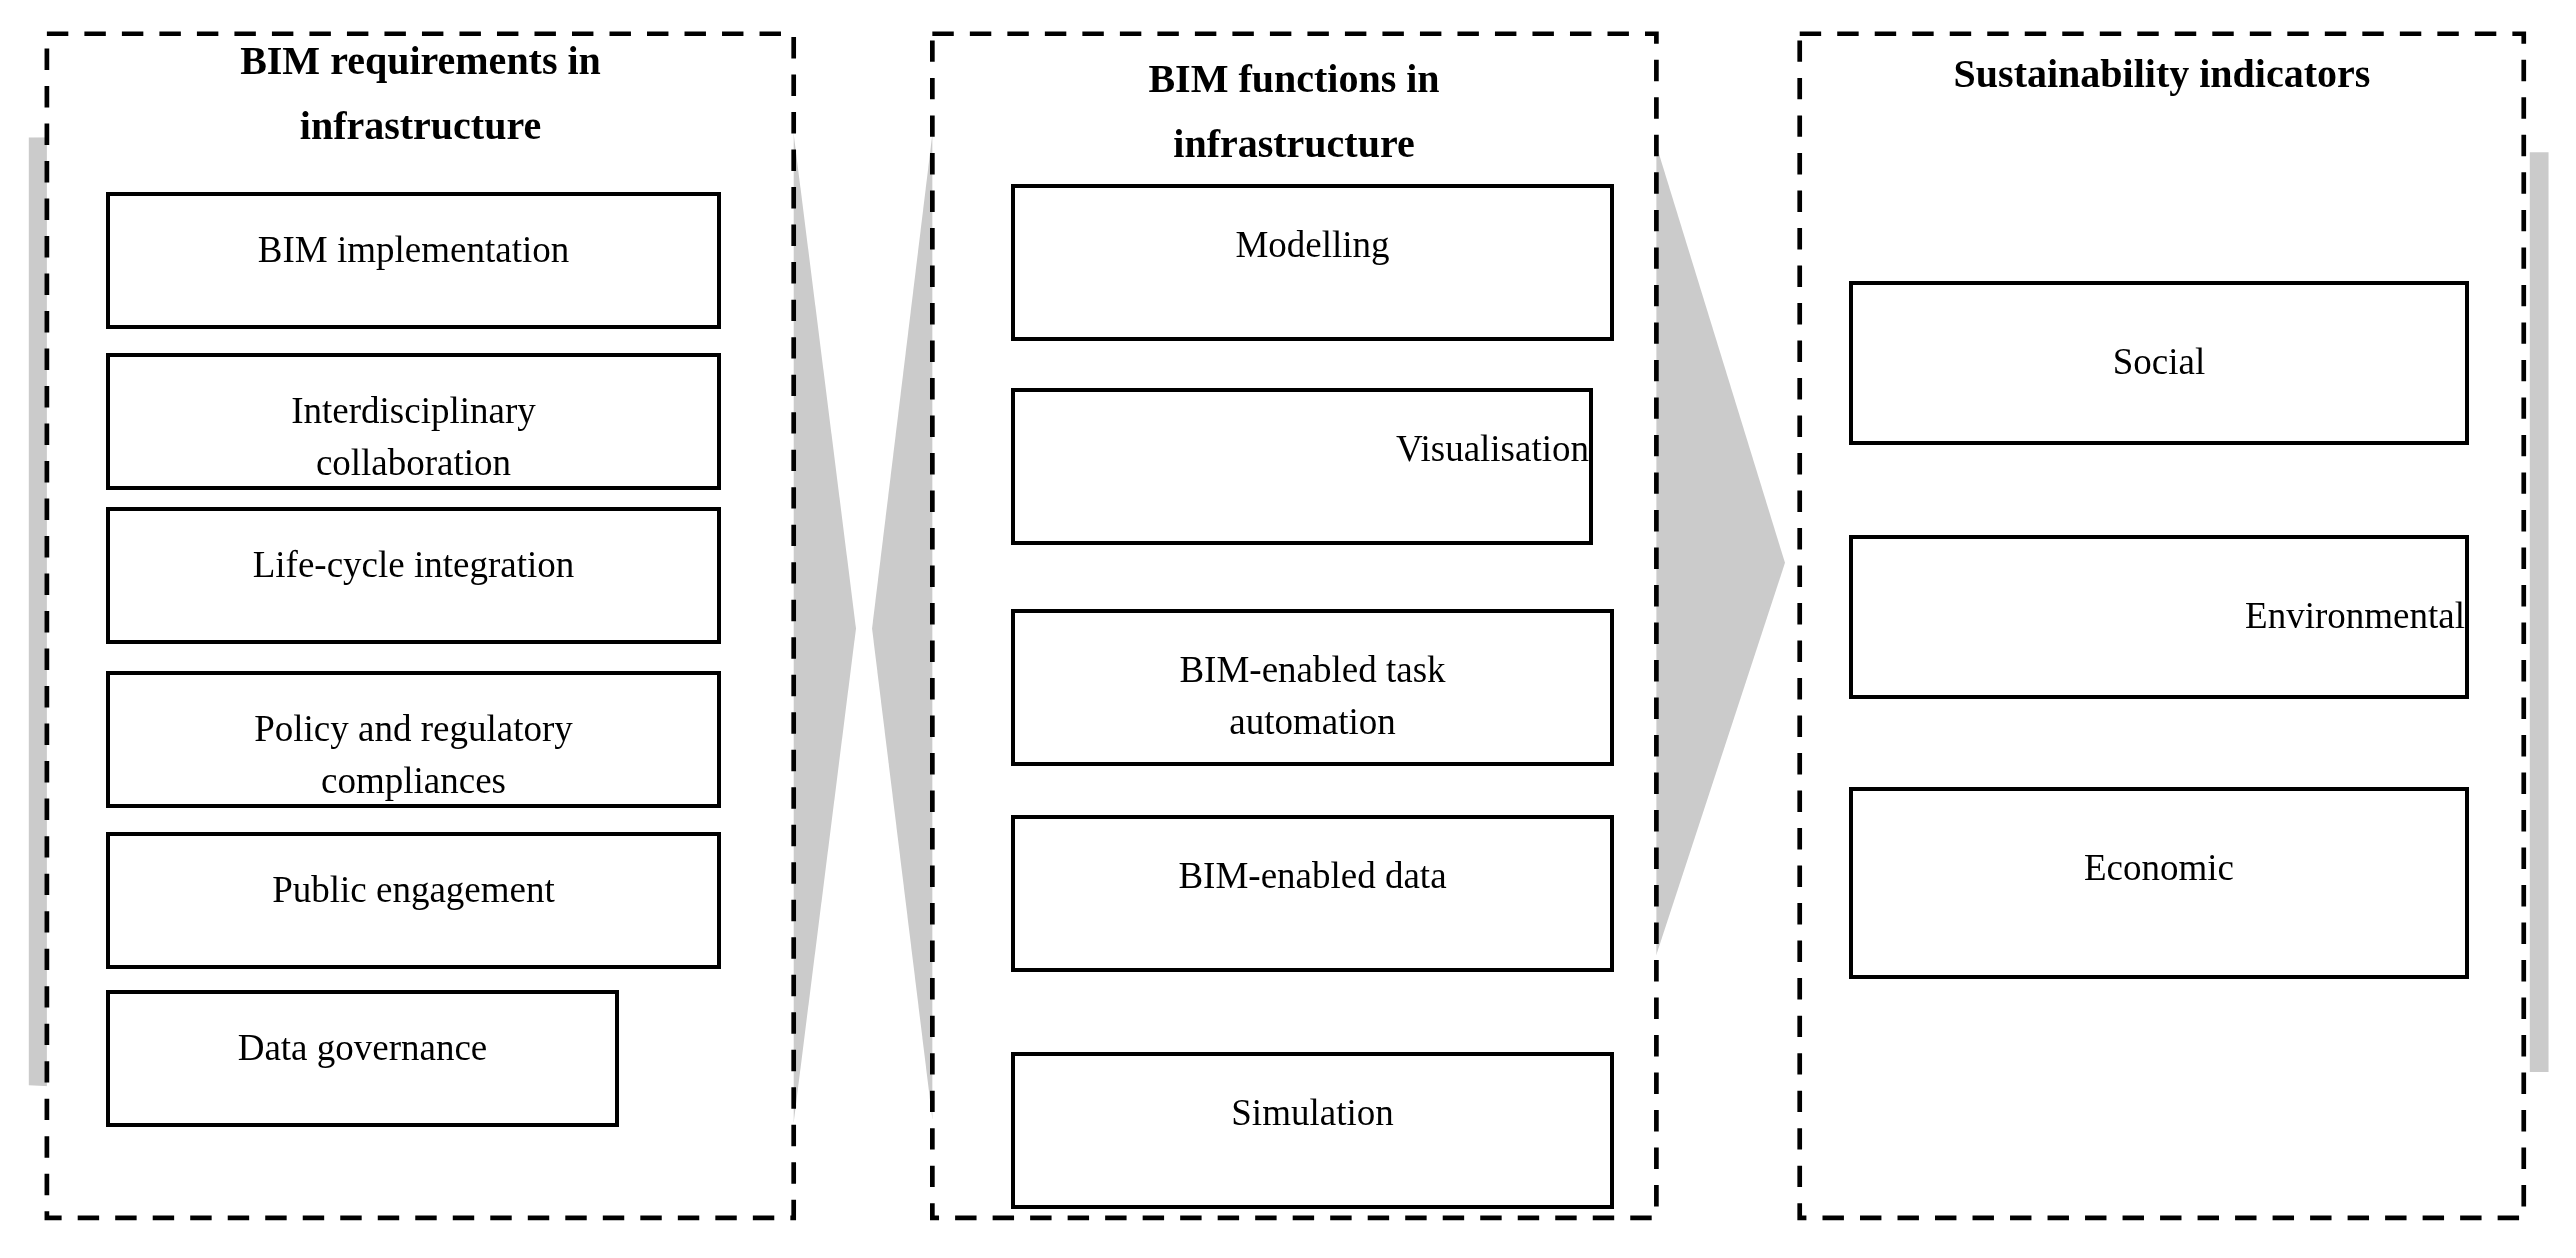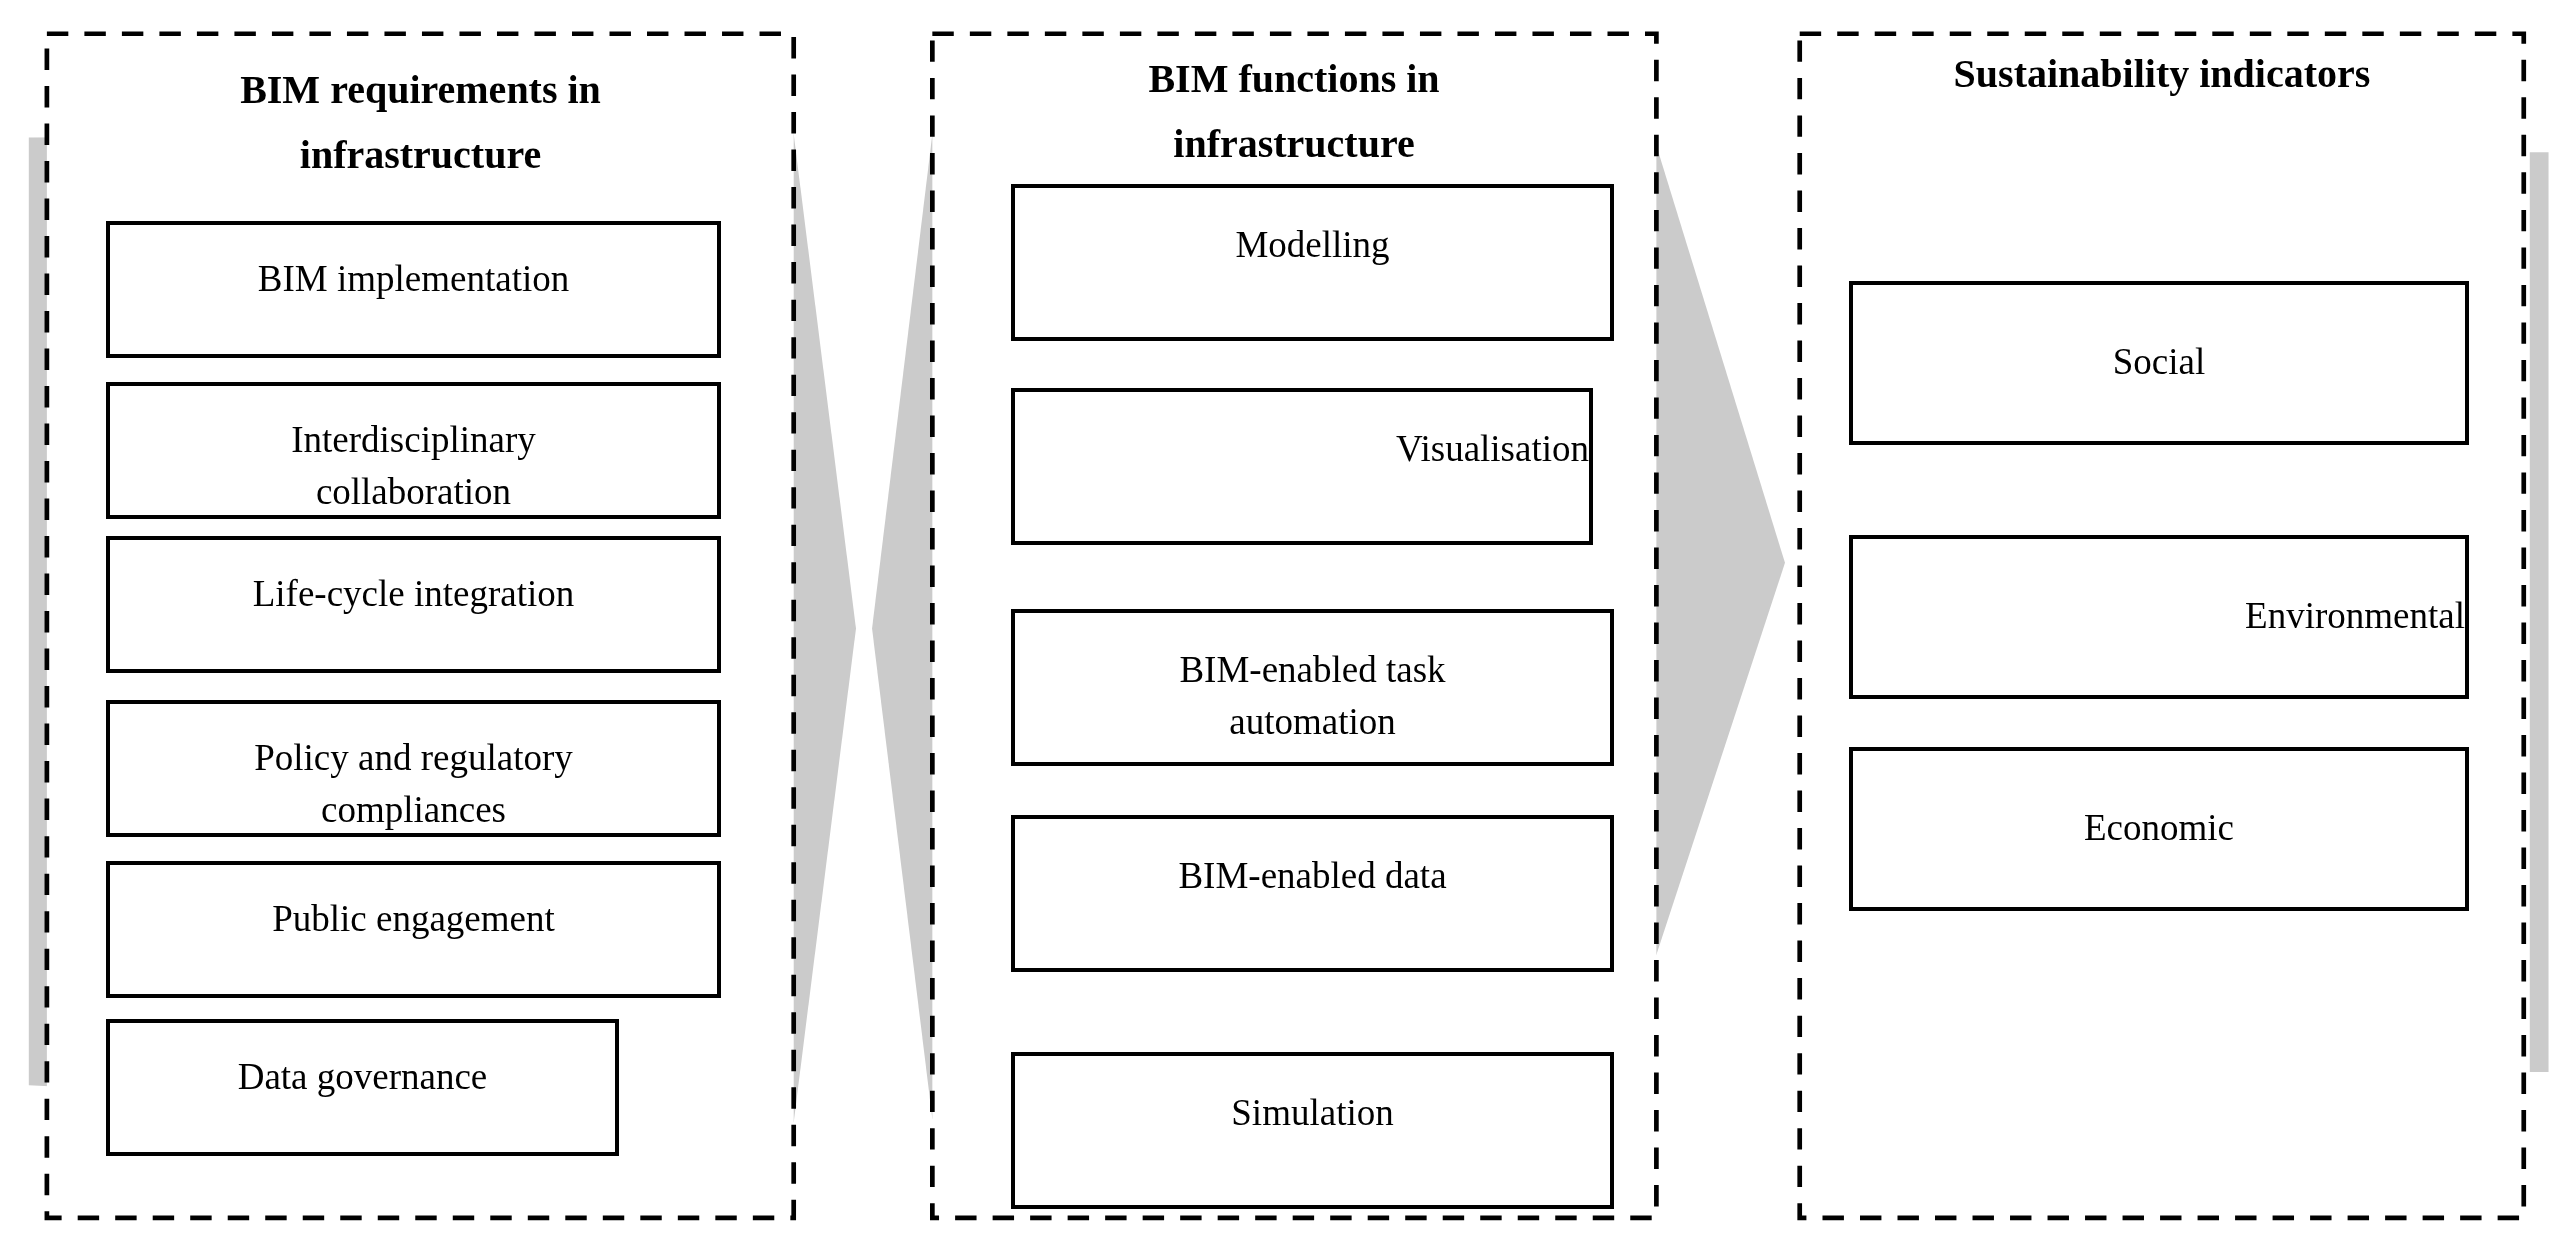--- a/index.html
+++ b/index.html
@@ -31,21 +31,21 @@
 <svg class="layer" width="2576" height="1259" viewBox="0 0 3846 1879" xmlns="http://www.w3.org/2000/svg">
   <polygon fill="#cbcbcb" points="43,205 1185,200 1278,938 1185,1675 43,1620"></polygon>
   <polygon fill="#cbcbcb" points="1392,200 2473,217 2665,840 2473,1425 1392,1670 1302,938"></polygon>
   <polygon fill="#cbcbcb" points="3777,227 3805,227 3805,1600 3777,1600"></polygon>
 
   <rect x="70" y="50" width="1115" height="1768" fill="#ffffff" stroke="#000000" stroke-width="7" stroke-dasharray="32 24"></rect>
   <rect x="1392" y="50" width="1081" height="1768" fill="#ffffff" stroke="#000000" stroke-width="7" stroke-dasharray="32 24"></rect>
   <rect x="2687" y="50" width="1081" height="1768" fill="#ffffff" stroke="#000000" stroke-width="7" stroke-dasharray="32 24"></rect>
 </svg>
 
-<div class="panel panel--requirements" style="left:47px;top:44px;width:747px;height:1184px;">
+<div class="panel panel--requirements" style="left:47px;top:15px;width:747px;height:1184px;">
   <h2 class="ptitle" style="margin:0;">
     <span>BIM requirements in</span>
     <span>infrastructure</span>
   </h2>
   <div class="box" style="left:59px;top:177px;width:615px;height:137px;">
     <div class="lbl">
       <span>BIM implementation</span>
     </div>
   </div>
   <div class="box" style="left:59px;top:338px;width:615px;height:137px;">
@@ -117,19 +117,19 @@
   <div class="box" style="left:49px;top:248px;width:620px;height:164px;">
     <div class="lbl">
       <span>Social</span>
     </div>
   </div>
   <div class="box" style="left:49px;top:502px;width:620px;height:164px;justify-content:flex-end;">
     <div class="lbl">
       <span>Environmental</span>
     </div>
   </div>
-  <div class="box" style="left:49px;top:714px;width:620px;height:164px;">
+  <div class="box" style="left:49px;top:754px;width:620px;height:192px;">
     <div class="lbl">
       <span>Economic</span>
     </div>
   </div>
 </div>
 
 
 </body></html>

